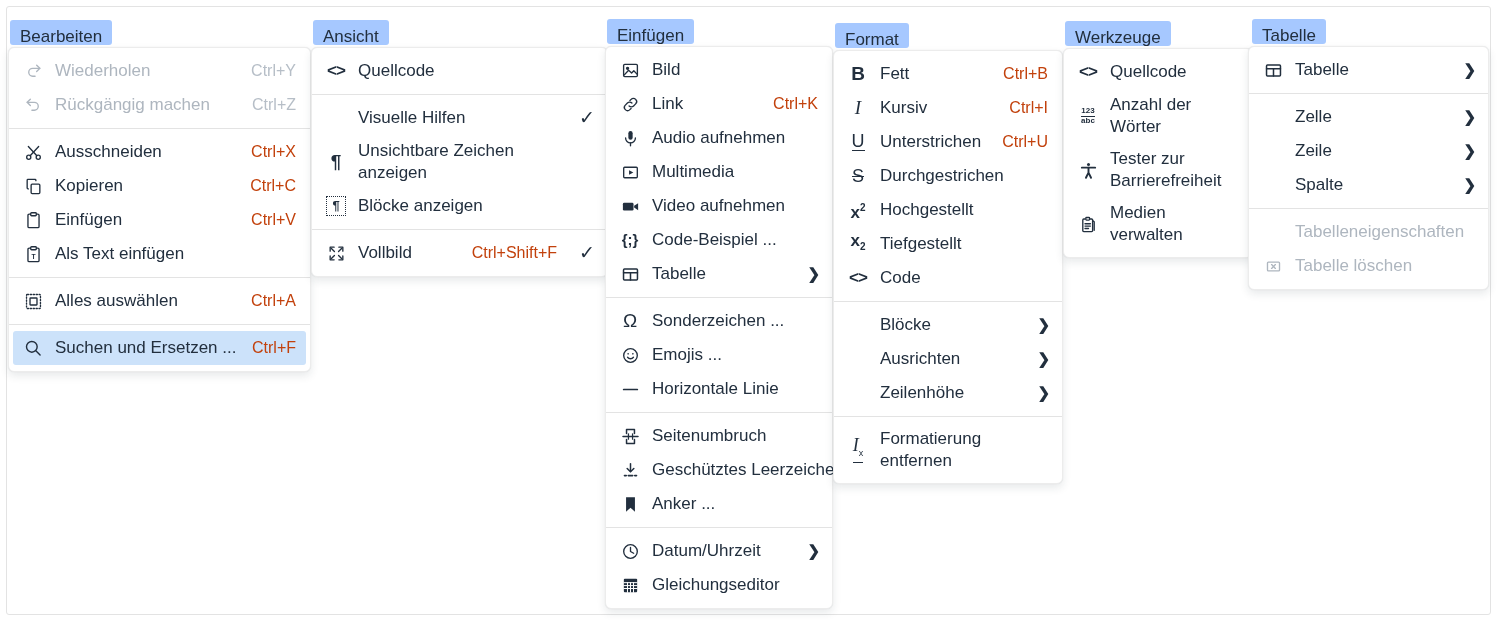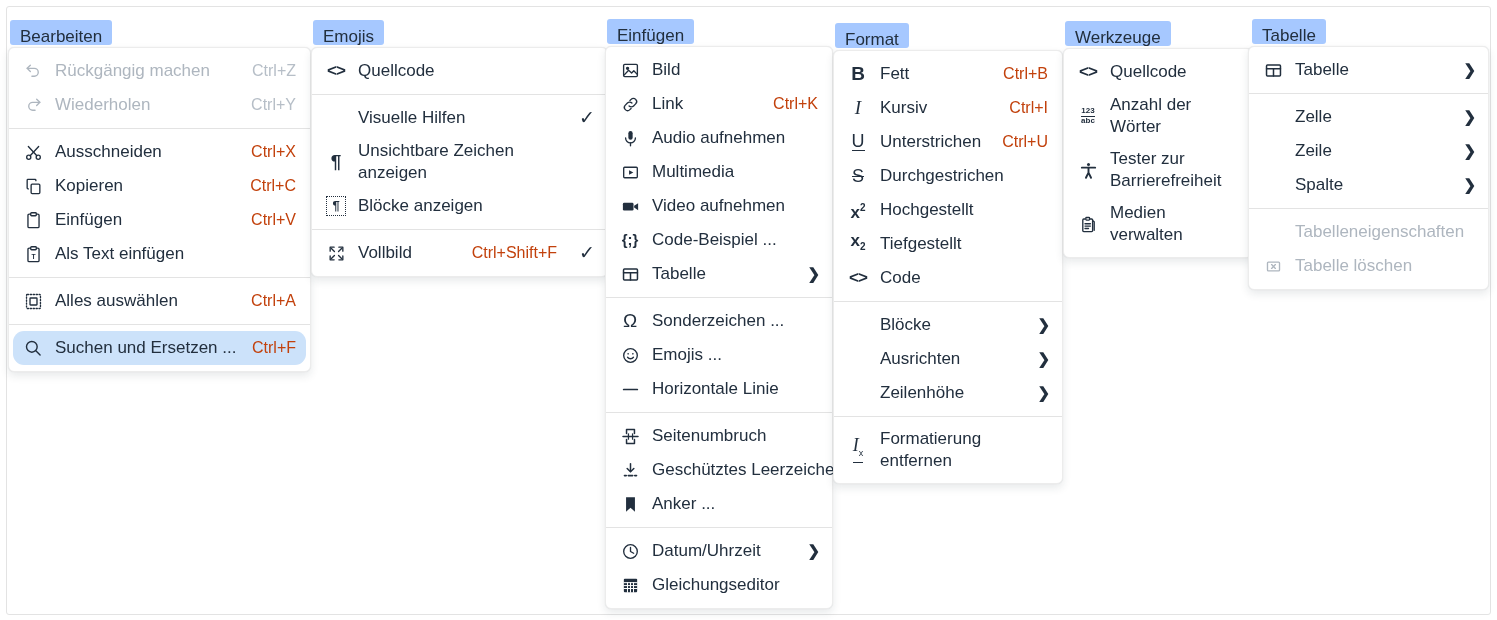--- a/index.html
+++ b/index.html
@@ -57,21 +57,21 @@
     min-height: 34px;
     padding: 5px 8px 5px 8px;
     margin: 0 4px;
     border-radius: 3px;
     color: #222f3e;
     font-size: 17px;
     line-height: 22px;
     white-space: nowrap;
   }
   .mi.wrap { white-space: normal; }
-  .mi.selected { background: #cce2fa; border-radius: 11px; }
+  .mi.selected { background: #cce2fa; }
   .mi.disabled { color: #aeb6bf; }
   .mi .ico {
     flex: 0 0 24px;
     width: 24px; height: 24px;
     margin-right: 10px;
     display: flex; align-items: center; justify-content: center;
     color: #222f3e;
     font-size: 17px;
   }
   .mi.disabled .ico { color: #aeb6bf; }
@@ -116,36 +116,36 @@
 
 <div id="root">
   <div class="editor-shell"></div>
   <div id="menus">
       <div class="menu-group">
         <div class="menu-tab" style="left: 10px; top: 20px;">Bearbeiten</div>
         <div class="menu-panel" style="left: 8px; top: 47px; width: 303px;">
           <div class="mi disabled">
             <span class="ico">
               <svg width="19" height="19" viewBox="0 0 24 24" fill="none" stroke="currentColor" stroke-width="1.7" stroke-linecap="round" stroke-linejoin="round">
+                <path d="M20 8h-9a5 5 0 0 0 0 10h3"></path>
+                <polyline points="16 4 20 8 16 12"></polyline>
+              </svg>
+            </span>
+            <span class="lbl">Wiederholen</span>
+            <span class="acc">Ctrl+Y</span>
+          </div>
+          <div class="mi disabled">
+            <span class="ico">
+              <svg width="19" height="19" viewBox="0 0 24 24" fill="none" stroke="currentColor" stroke-width="1.7" stroke-linecap="round" stroke-linejoin="round">
                 <path d="M4 8h9a5 5 0 0 1 0 10h-3"></path>
                 <polyline points="8 4 4 8 8 12"></polyline>
               </svg>
             </span>
             <span class="lbl">Rückgängig machen</span>
             <span class="acc">Ctrl+Z</span>
-          </div>
-          <div class="mi disabled">
-            <span class="ico">
-              <svg width="19" height="19" viewBox="0 0 24 24" fill="none" stroke="currentColor" stroke-width="1.7" stroke-linecap="round" stroke-linejoin="round">
-                <path d="M20 8h-9a5 5 0 0 0 0 10h3"></path>
-                <polyline points="16 4 20 8 16 12"></polyline>
-              </svg>
-            </span>
-            <span class="lbl">Wiederholen</span>
-            <span class="acc">Ctrl+Y</span>
           </div>
           <div class="sep"></div>
           <div class="mi">
             <span class="ico">
               <svg width="19" height="19" viewBox="0 0 24 24" fill="none" stroke="currentColor" stroke-width="1.7" stroke-linecap="round" stroke-linejoin="round">
                 <circle cx="6" cy="18" r="2.6"></circle>
                 <circle cx="18" cy="18" r="2.6"></circle>
                 <line x1="7.8" y1="16.2" x2="18.5" y2="4.5"></line>
                 <line x1="16.2" y1="16.2" x2="5.5" y2="4.5"></line>
               </svg>
@@ -201,21 +201,21 @@
                 <circle cx="10.6" cy="10.6" r="6.4"></circle>
                 <line x1="15.4" y1="15.4" x2="20.5" y2="20.5"></line>
               </svg>
             </span>
             <span class="lbl">Suchen und Ersetzen ...</span>
             <span class="acc">Ctrl+F</span>
           </div>
         </div>
       </div>
       <div class="menu-group">
-        <div class="menu-tab" style="left: 313px; top: 20px;">Emojis</div>
+        <div class="menu-tab" style="left: 313px; top: 20px;">Ansicht</div>
         <div class="menu-panel" style="left: 311px; top: 47px; width: 297px;">
           <div class="mi">
             <span class="ico">
               <span class="ti">&lt;&gt;</span>
             </span>
             <span class="lbl">Quellcode</span>
           </div>
           <div class="sep"></div>
           <div class="mi">
             <span class="ico"></span>

